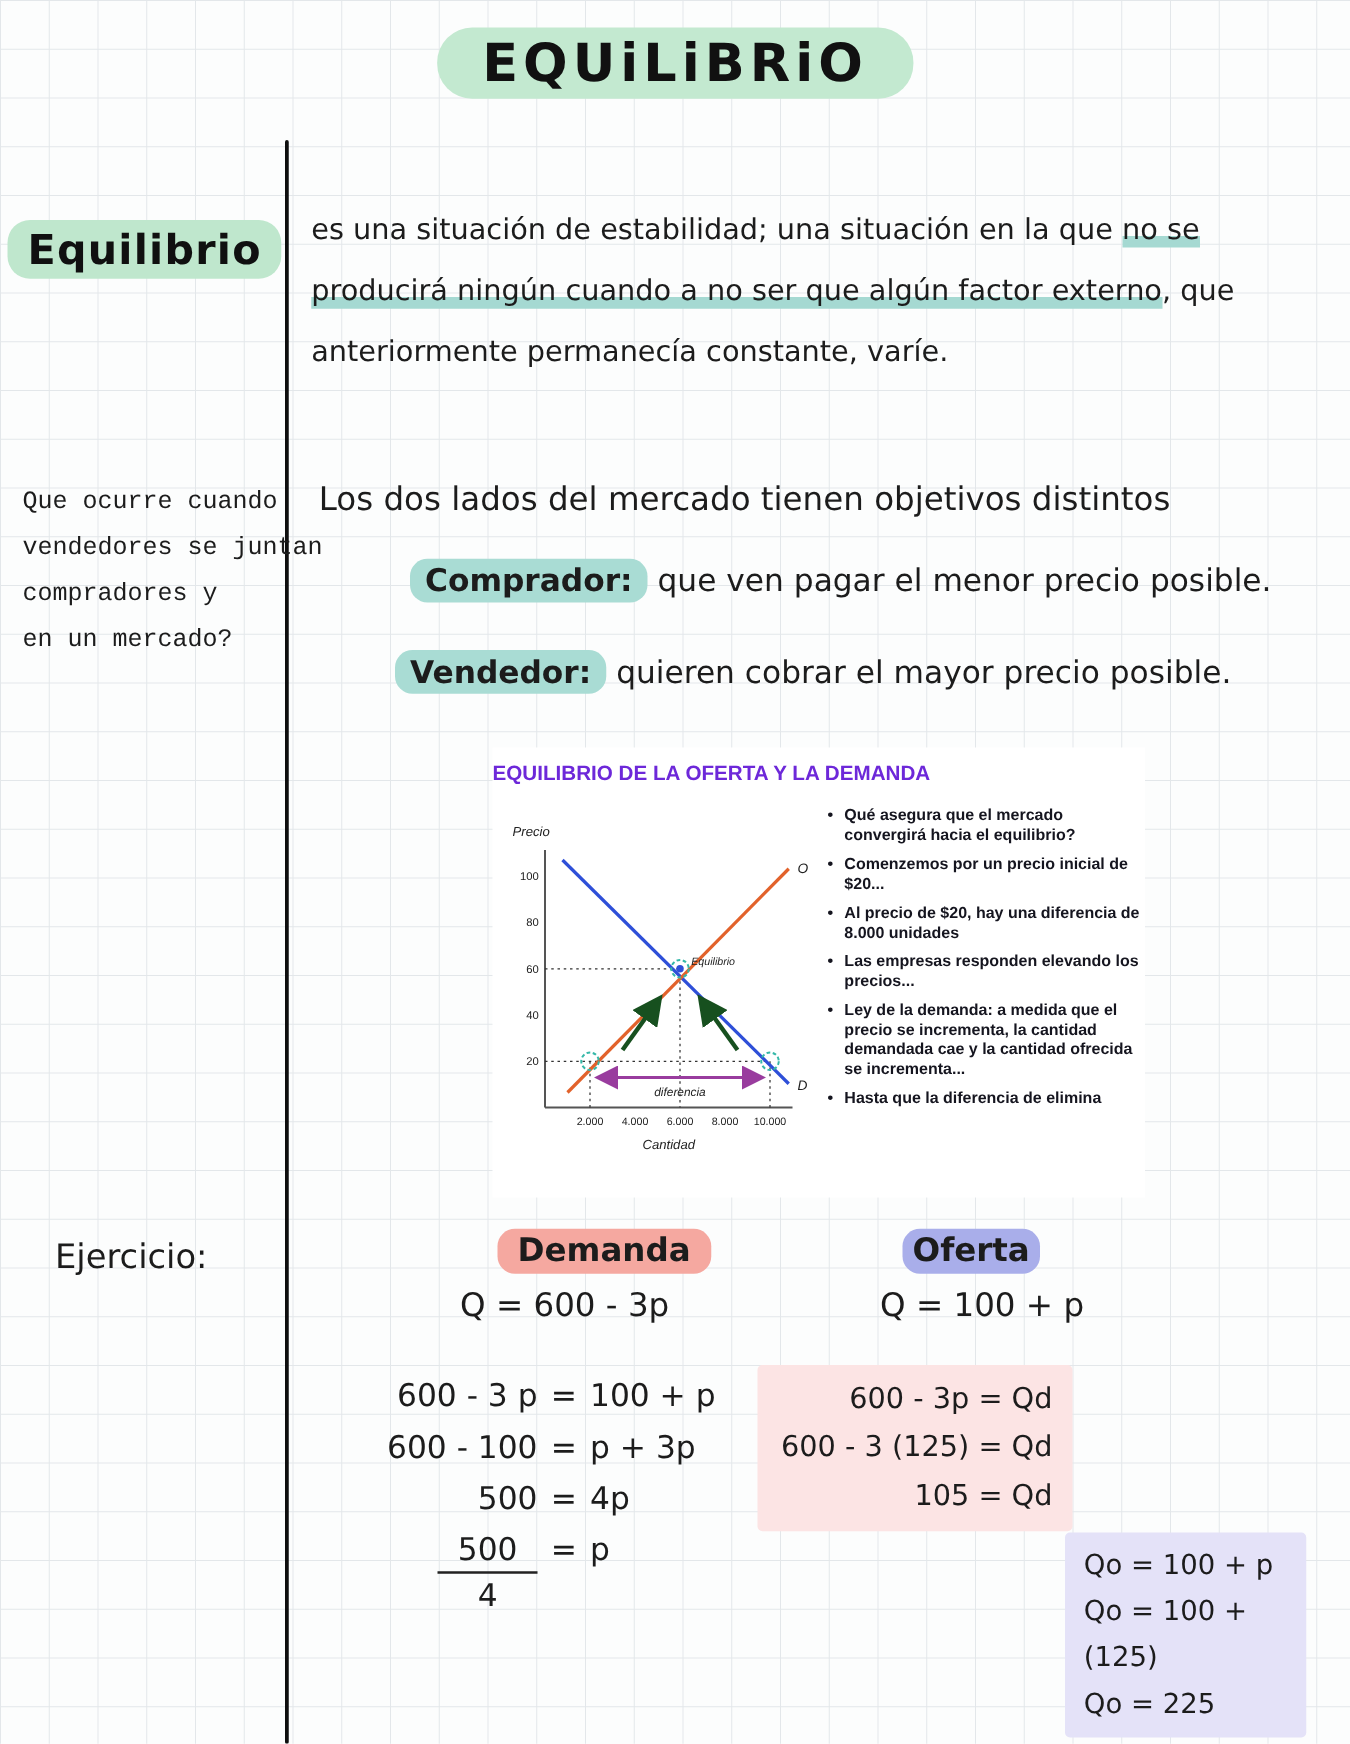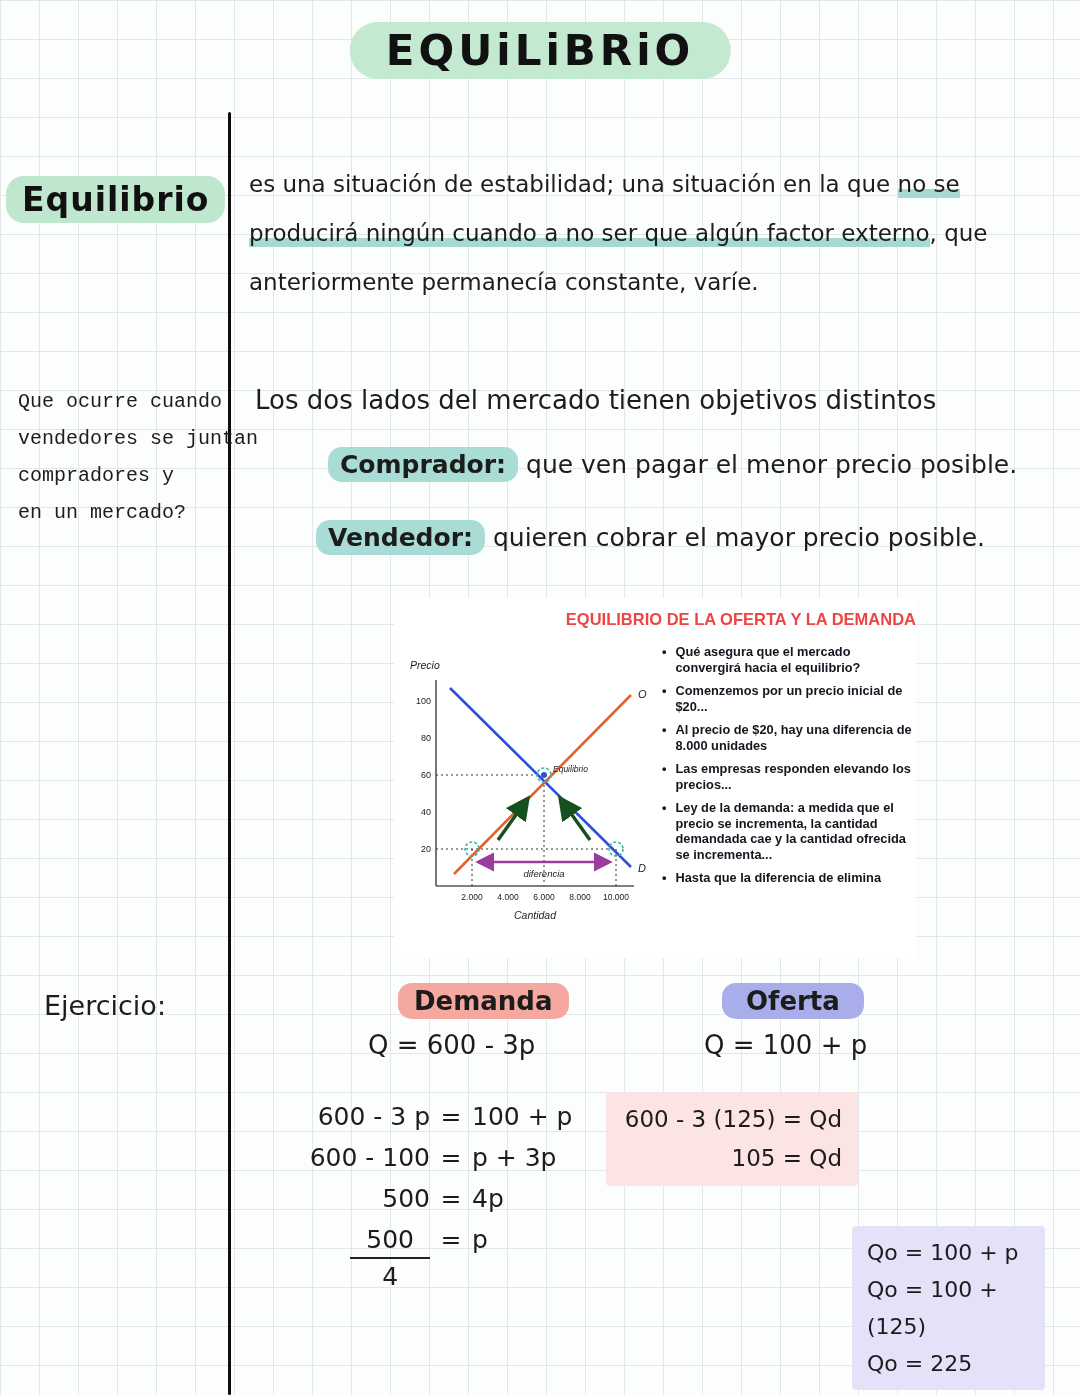--- a/index.html
+++ b/index.html
@@ -28,30 +28,30 @@
   .question { position:absolute; left:18px; top:383px; font-size:20px; line-height:37px;font-family:Liberation Mono, monospace; }
 
   .intro { position:absolute; left:255px; top:385px; font-size:26px; }
 
   .market-line { position:absolute; font-size:25px; white-space:nowrap; }
   .buyer-line { left:328px; top:450px; }
   .seller-line { left:316px; top:523px; }
   .pill-teal { background:#a9dcd4; border-radius:14px; padding:3px 12px; font-weight:600; }
 
   .slide { position:absolute; left:394px; top:598px; width:522px; height:360px; background:#ffffff; }
-  .slide-title { text-align:right; margin-top:12px; font-size:16.5px; font-weight:bold; color:#ef4444; font-family:"Liberation Sans", sans-serif; }
+  .slide-title { text-align:left; margin-top:12px; font-size:16.5px; font-weight:bold; color:#6d28d9; font-family:"Liberation Sans", sans-serif; }
   .chart-wrap { position:absolute; left:4px; top:40px; }
   .chart-wrap text { font-family:"Liberation Sans", sans-serif; fill:#222; }
   .bullets { position:absolute; left:268px; top:46px; width:250px; font-family:"Liberation Sans", sans-serif; font-size:12.8px; font-weight:bold; color:#15151f; }
   .bullet { display:flex; gap:9px; margin-bottom:8px; line-height:15.5px; }
   .dot { flex:0 0 auto; }
 
   .exercise-label { position:absolute; left:44px; top:990px; font-size:27px; }
   .pill-salmon { background:#f5a8a0; border-radius:14px; padding:3px 16px; font-weight:700; }
-  .pill-peri { background:#a9aeea; border-radius:14px; padding:3px 24px; font-weight:700; }
+  .pill-peri { background:#a9aeea; border-radius:14px; padding:3px 8px; font-weight:700; }
   .demand-head { position:absolute; left:398px; top:986px; font-size:26px; }
   .demand-eq  { position:absolute; left:368px; top:1030px; font-size:26px; }
   .supply-head{ position:absolute; left:722px; top:986px; font-size:26px; }
   .supply-eq  { position:absolute; left:704px; top:1030px; font-size:26px; }
 
   .steps { position:absolute; left:272px; top:1102px; font-size:25px; }
   .step-row { display:grid; grid-template-columns:158px 42px 180px; margin-bottom:12px; }
   .sl { text-align:right; } .seq { text-align:center; } .sr { text-align:left; }
   .frac { display:inline-block; text-align:center; }
   .frac-num { display:block; border-bottom:2.5px solid #222; padding:0 16px 3px; }
@@ -215,20 +215,21 @@
           <span class="frac-den">4</span>
         </span>
       </span>
       <span class="seq">=</span>
       <span class="sr">p</span>
     </div>
   </div>
 
 
   <div class="qd-box">
+    <div>600 - 3p  =  Qd</div>
     <div>600 - 3 (125)  =  Qd</div>
     <div>105 =  Qd</div>
   </div>
 
   <div class="qo-box">
     <div>Qo = 100 + p</div>
     <div>Qo = 100 + (125)</div>
     <div>Qo = 225</div>
   </div>
 

